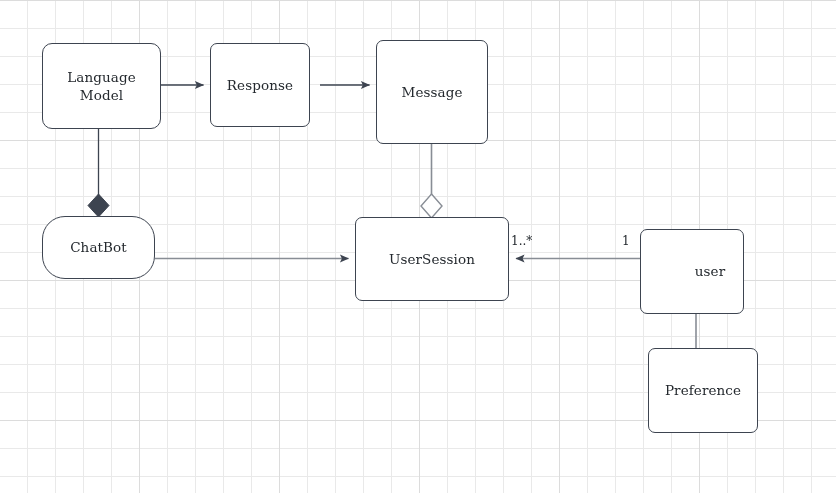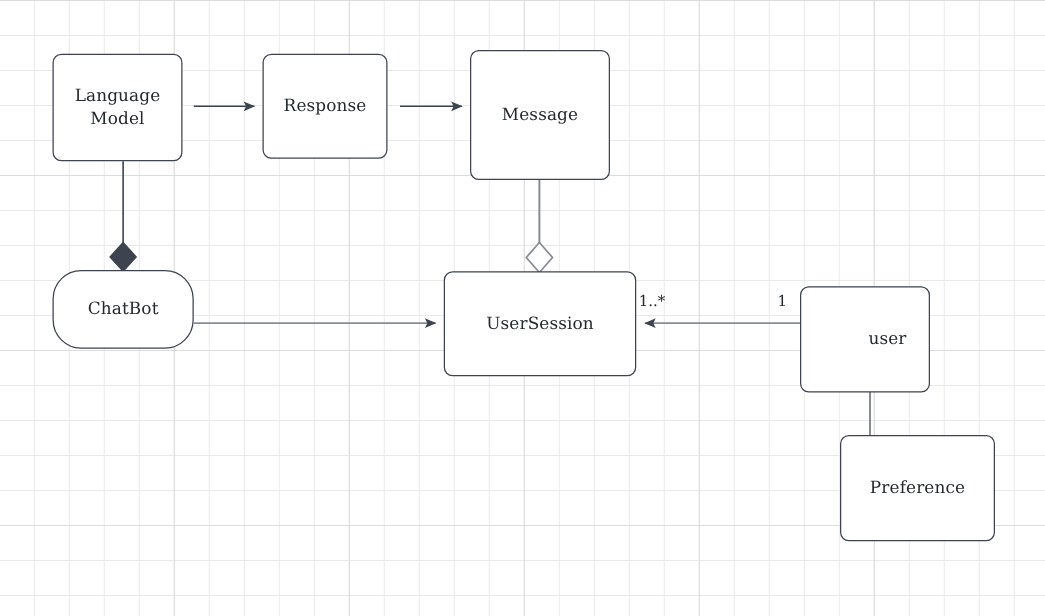--- a/index.html
+++ b/index.html
@@ -106,21 +106,21 @@
 
     <g>
       <line x1="640" y1="258.5" x2="516" y2="258.5" stroke="#888d95" stroke-width="1.3" marker-end="url(#arrow-gray)"></line>
     </g>
 
     <g>
       <line x1="696" y1="301" x2="696" y2="348" stroke="#888d95" stroke-width="1.6"></line>
     </g>
   </svg>
 
-  <div class="node" style="left:42px; top:43px; width:104px; height:86px;">
+  <div class="node" style="left:42px; top:43px; width:119px; height:86px;border-radius:10px;">
     <span>
       <span>Language</span><br>
       <span>Model</span>
     </span>
   </div>
 
   <div class="node" style="left:210px; top:43px; width:100px; height:84px;">
     <span>Response</span>
   </div>
 
@@ -133,21 +133,21 @@
   </div>
 
   <div class="node" style="left:355px; top:217px; width:154px; height:84px;">
     <span>UserSession</span>
   </div>
 
   <div class="node" style="left:640px; top:229px; width:104px; height:85px;padding-left:36px;">
     <span>user</span>
   </div>
 
-  <div class="node" style="left:672px; top:348px; width:124px; height:85px;">
+  <div class="node" style="left:648px; top:348px; width:110px; height:85px;">
     <span>Preference</span>
   </div>
 
   <div class="edge-label" style="left:511px; top:234px;">1..*</div>
 
   <div class="edge-label" style="left:622px; top:234px;">1</div>
 
 </div>
 
 </body></html>

